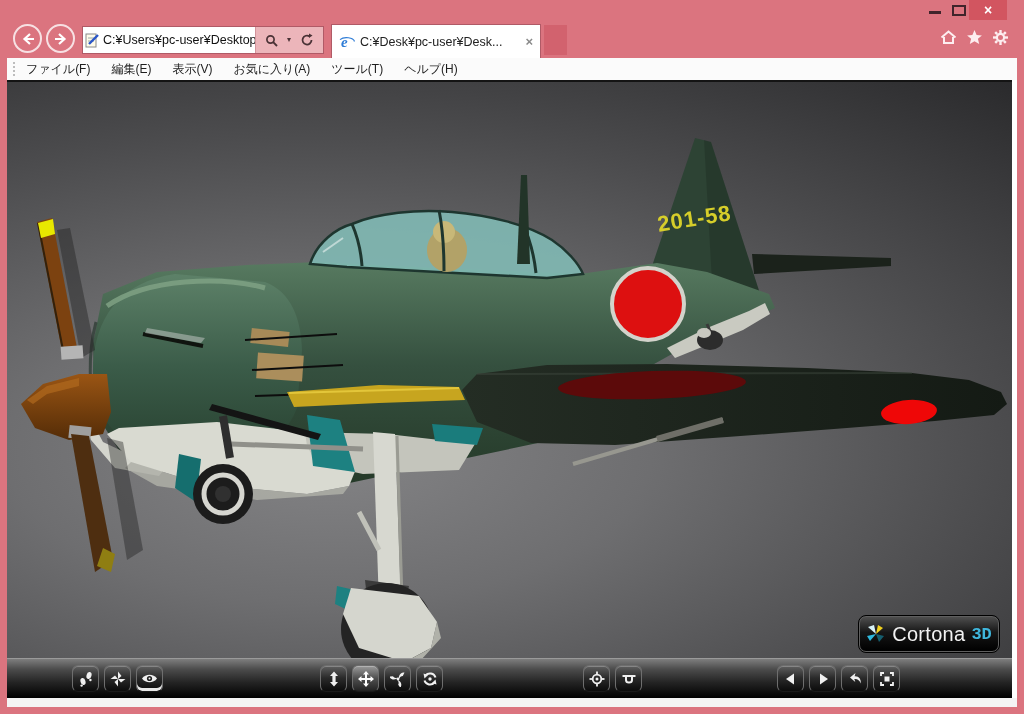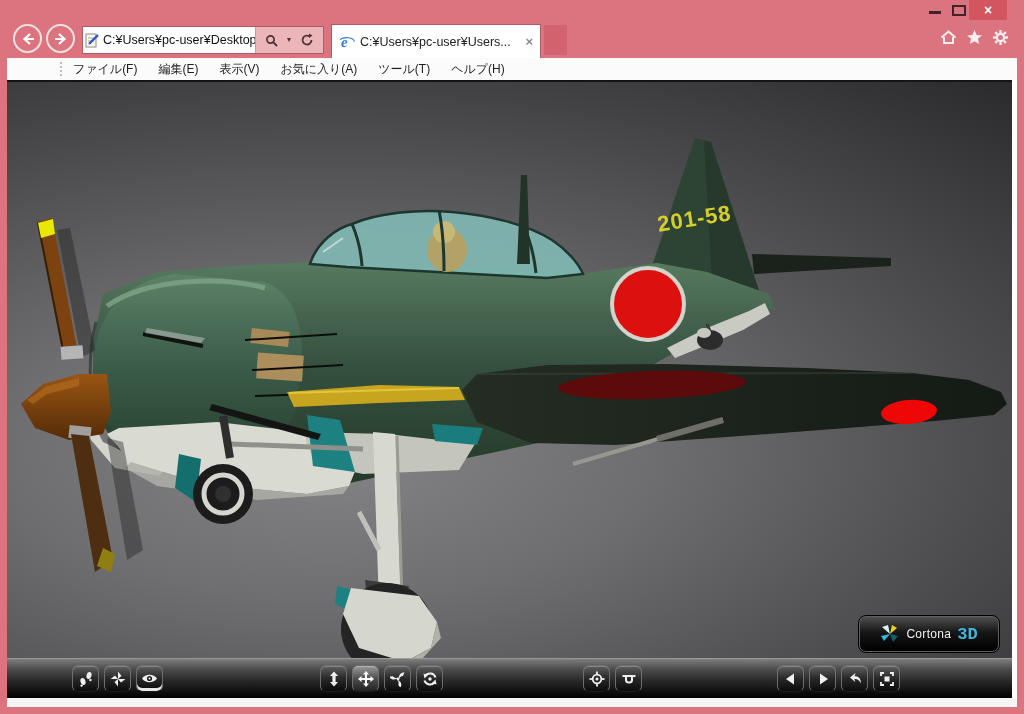--- a/index.html
+++ b/index.html
@@ -25,21 +25,21 @@
   .newtab { position:absolute; left:544px; top:25px; width:23px; height:30px; background:#d2626e; }
   .ctl-min { position:absolute; left:929px; top:11px; width:12px; height:3px; background:#40242b; cursor:pointer; }
   .ctl-max { position:absolute; left:952px; top:5px; width:14px; height:11px; border:2px solid #40242b; cursor:pointer; }
   .ctl-close { position:absolute; left:969px; top:0; width:38px; height:20px; background:#d25560; color:#fff;
                font-size:14px; font-weight:bold; display:flex; align-items:center; justify-content:center; cursor:pointer; }
   .qicon { position:absolute; top:29px; width:17px; height:17px; cursor:pointer; }
   .qicon.home { left:940px; } .qicon.star { left:966px; } .qicon.gear { left:992px; }
 
   
   .menubar { position:absolute; left:7px; top:58px; width:1010px; height:22px; background:#fbfbfb;
-             display:flex; align-items:center;padding-left:47px; }
+             display:flex; align-items:center; }
   .grip { width:3px; height:14px; border-left:2px dotted #bdbdbd; margin:0 8px 0 6px; }
   .menuitem { font-size:12px; color:#1e1e1e; margin-right:17px; padding:2px 2px; cursor:pointer; }
 
   
   .content { position:absolute; left:7px; top:80px; width:1010px; height:618px; }
   .scene { position:absolute; left:0; top:0; width:1005px; height:578px; border-top:2px solid #141414;
            background:radial-gradient(115% 95% at 32% 64%, #848486 0%, #6e6e70 28%, #4c4c4e 58%, #2c2c2e 88%, #222224 100%); overflow:hidden; }
   .rightstrip { position:absolute; left:1005px; top:0; width:5px; height:618px; background:#ffffff; }
   .vtoolbar { position:absolute; left:0; top:578px; width:1005px; height:40px;
               background:linear-gradient(180deg,#7e7e7e 0%, #4c4c4c 26%, #242424 60%, #000 100%);
@@ -50,21 +50,21 @@
           background:linear-gradient(180deg,#606060 0%, #2a2a2a 48%, #0b0b0b 100%);
           border:1px solid #6e6e6e; border-bottom-color:#1a1a1a;
           display:flex; align-items:center; justify-content:center;
           box-shadow:inset 0 1px 0 rgba(255,255,255,.25); }
   .tbtn.pressed { background:linear-gradient(180deg,#9b9b9b 0%, #4f4f4f 50%, #222 100%); }
   .tbtn.underline { box-shadow:inset 0 -3px 0 #e8e8e8, inset 0 1px 0 rgba(255,255,255,.25); }
   .logo { position:absolute; left:852px; top:534px; width:140px; height:36px; border-radius:7px;
           background:linear-gradient(180deg,#4e4e4e 0%, #161616 45%, #000 100%);
           border:1px solid #5f5f5f; outline:1px solid #000;
           display:flex; align-items:center; justify-content:center; gap:6px; }
-  .logotext { font-size:12px; color:#f2f2f2; letter-spacing:.3px;text-align:center; }
+  .logotext { font-size:20px; color:#f2f2f2; letter-spacing:.3px;text-align:center; }
   .logo3d { font-size:17px; color:#3fb6dc; font-weight:bold;font-family:Liberation Mono, monospace; }
 
   
   .statusbar { position:absolute; left:7px; top:698px; width:1010px; height:9px; background:#f4f4f4; }
 
   svg { display:block; }
 </style>
 </head>
 <body>
 
@@ -113,21 +113,21 @@
       </span>
     </div>
 
     <div class="tab">
       <span>
         <svg width="16" height="16">
           <text x="2" y="13" font-size="15" font-style="italic" font-weight="bold" fill="#2e7cd6" font-family="Liberation Serif, serif">e</text>
           <path d="M1,5.6 A8,4.5 0 0 1 15.5,7.5" stroke="#2e7cd6" stroke-width="1.2" fill="none"></path>
         </svg>
       </span>
-      <span class="tabtitle">C:¥Users¥pc-user¥Users...</span>
+      <span class="tabtitle">C:¥Desk¥pc-user¥Desk...</span>
       <span class="tabclose">×</span>
     </div>
     <div class="newtab"></div>
 
     <div class="ctl-min"></div>
     <div class="ctl-max"></div>
     <div class="ctl-close">×</div>
 
     <span class="qicon home">
       <svg width="17" height="17">

